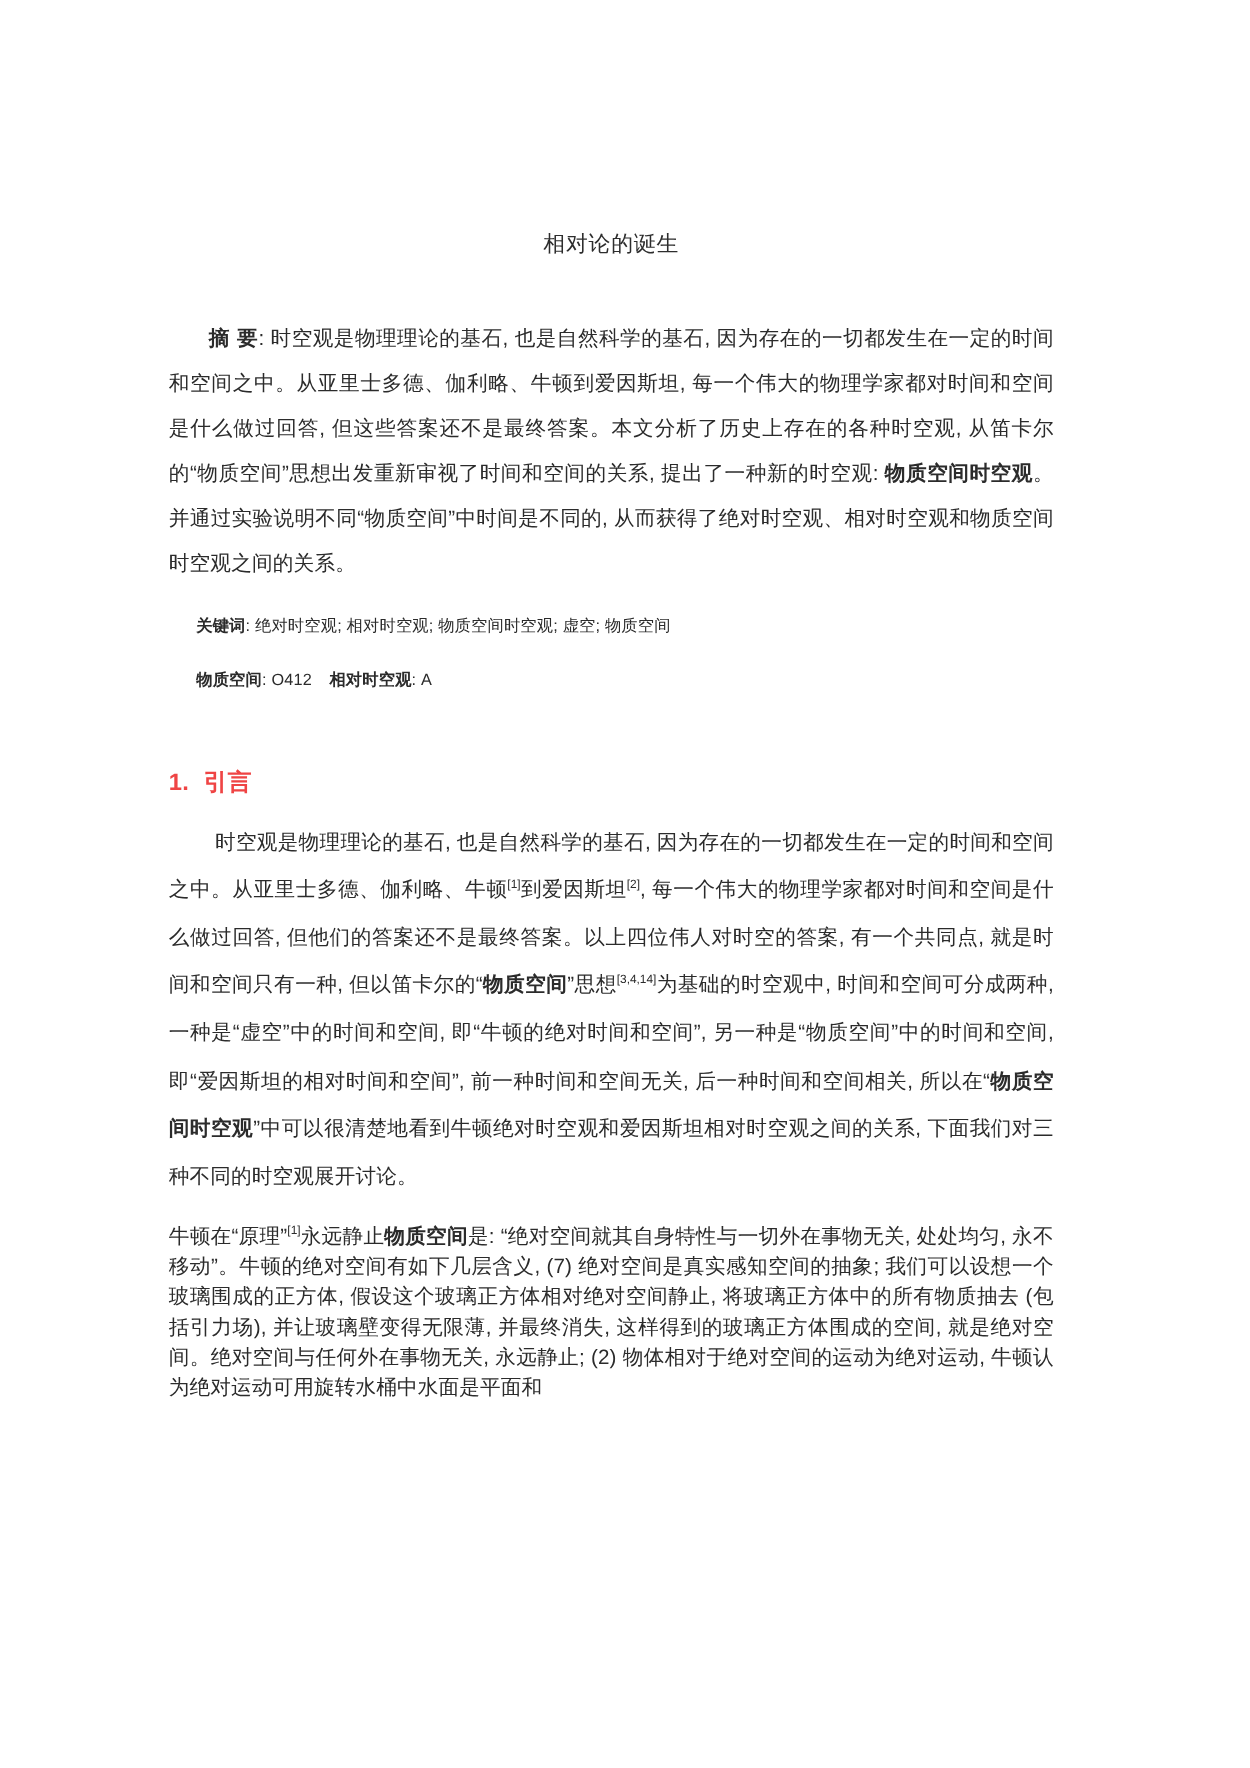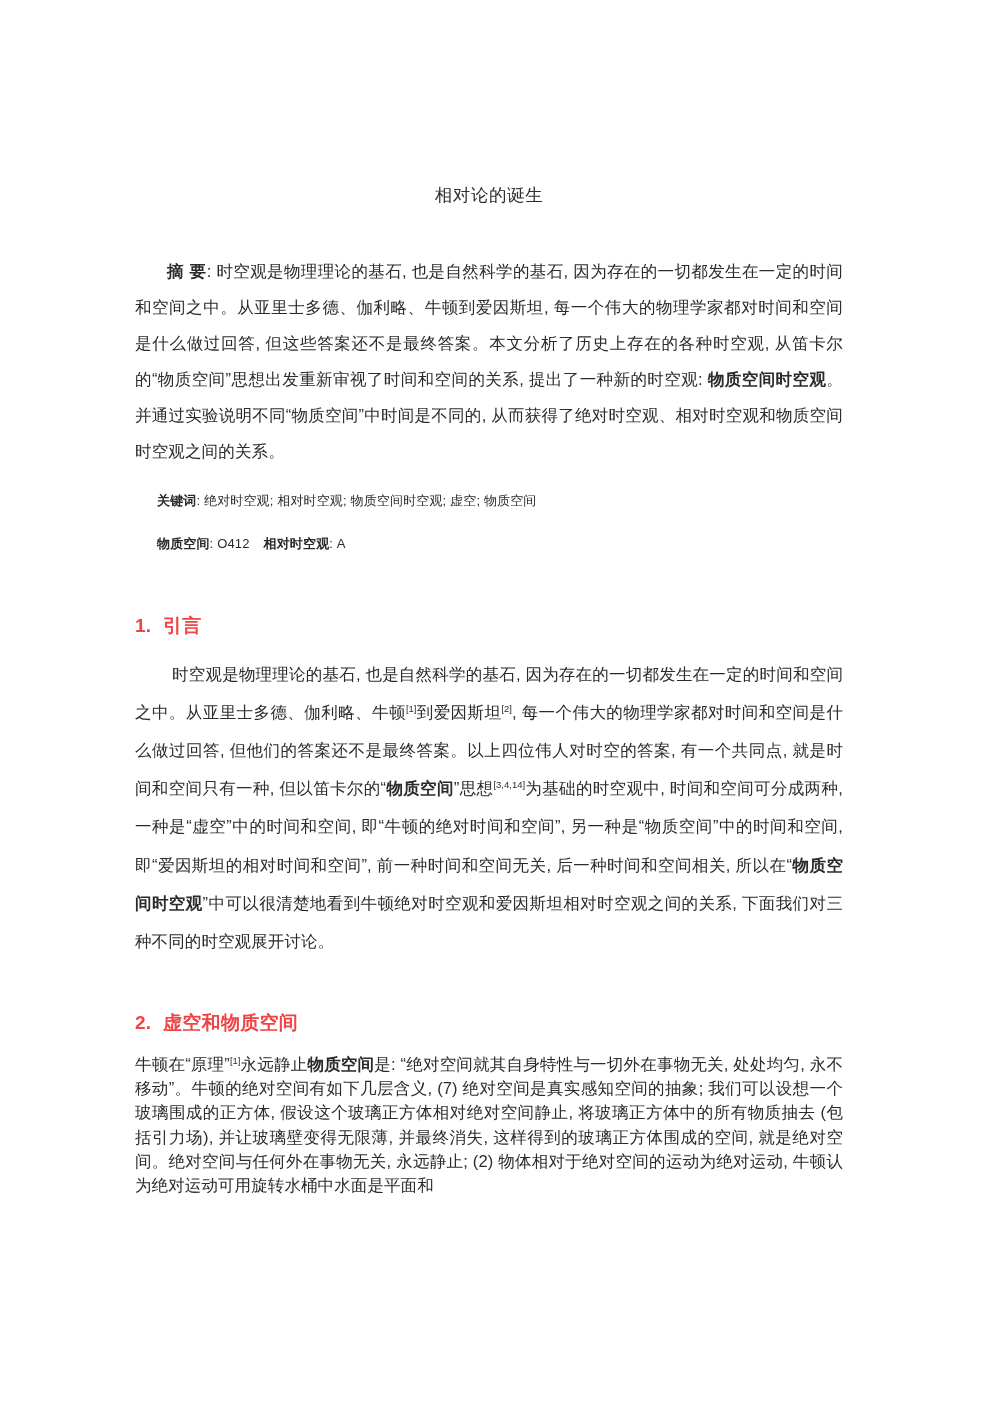--- a/index.html
+++ b/index.html
@@ -130,22 +130,19 @@
     </p>
 
     <h2 class="section-heading" id="sec1-heading">
       <span class="num">1.</span><span>引言</span>
     </h2>
 
     <p class="body-loose">
       <span>时空观是物理理论的基石, 也是自然科学的基石, 因为存在的一切都发生在一定的时间和空间之中。从亚里士多德、伽利略、牛顿</span><sup>[1]</sup><span>到爱因斯坦</span><sup>[2]</sup><span>, 每一个伟大的物理学家都对时间和空间是什么做过回答, 但他们的答案还不是最终答案。以上四位伟人对时空的答案, 有一个共同点, 就是时间和空间只有一种, 但以笛卡尔的“</span><b>物质空间</b><span>”思想</span><sup>[3,4,14]</sup><span>为基础的时空观中, 时间和空间可分成两种, 一种是“虚空”中的时间和空间, 即“牛顿的绝对时间和空间”, 另一种是“物质空间”中的时间和空间, 即“爱因斯坦的相对时间和空间”, 前一种时间和空间无关, 后一种时间和空间相关, 所以在“</span><b>物质空间时空观</b><span>”中可以很清楚地看到牛顿绝对时空观和爱因斯坦相对时空观之间的关系, 下面我们对三种不同的时空观展开讨论。</span>
     </p>
 
-    <h2 class="section-heading" id="sec2-heading">
-      <span class="num">2.</span><span>虚空和物质空间</span>
-    </h2>
 
     <p class="body-tight">
       <span>牛顿在“原理”</span><sup>[1]</sup><span>永远静止</span><b>物质空间</b><span>是: “绝对空间就其自身特性与一切外在事物无关, 处处均匀, 永不移动”。牛顿的绝对空间有如下几层含义, (7) 绝对空间是真实感知空间的抽象; 我们可以设想一个玻璃围成的正方体, 假设这个玻璃正方体相对绝对空间静止, 将玻璃正方体中的所有物质抽去 (包括引力场), 并让玻璃壁变得无限薄, 并最终消失, 这样得到的玻璃正方体围成的空间, 就是绝对空间。绝对空间与任何外在事物无关, 永远静止; (2) 物体相对于绝对空间的运动为绝对运动, 牛顿认为绝对运动可用旋转水桶中水面是平面和</span>
     </p>
 
   </div>
 </div>
 
 </body></html>

